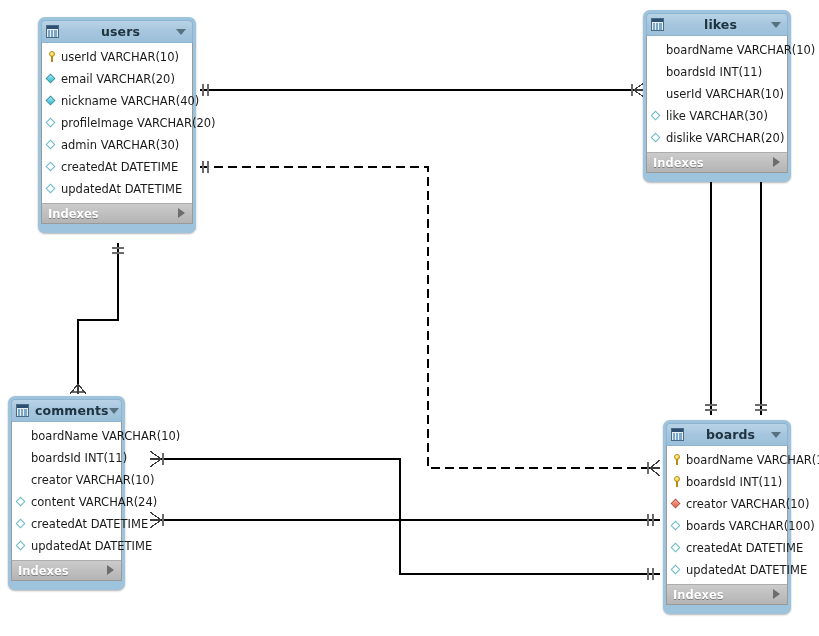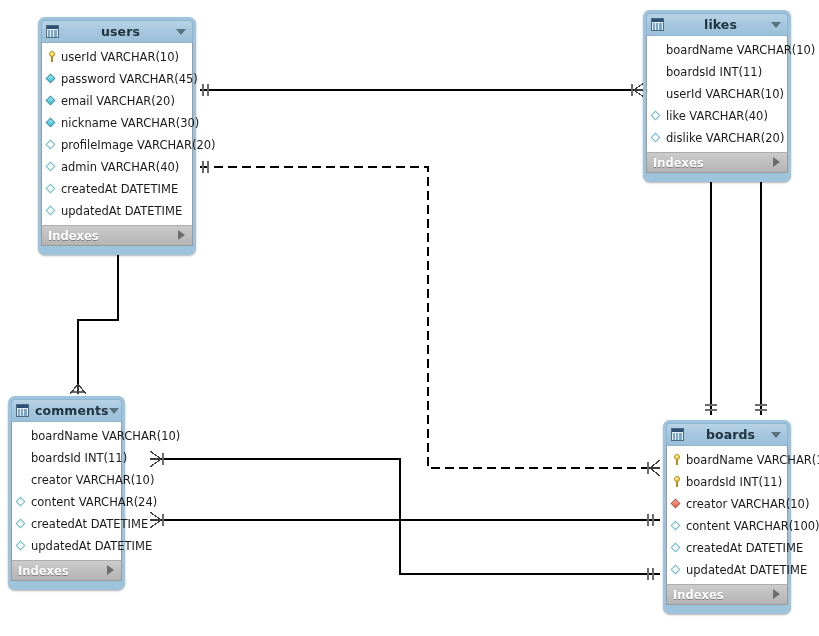--- a/index.html
+++ b/index.html
@@ -299,37 +299,33 @@
       <span class="tbl-title">users</span>
       <span class="tbl-collapse"></span>
     </div>
     <div class="tbl-body">
       <div class="field-row">
         <span class="f-icon key"></span>
         <span class="f-label">userId VARCHAR(10)</span>
       </div>
       <div class="field-row">
         <span class="f-icon dia dia-filled"></span>
-        <span class="f-label">password VARCHAR(45)</span>
+        <span class="f-label">email VARCHAR(20)</span>
       </div>
       <div class="field-row">
         <span class="f-icon dia dia-filled"></span>
-        <span class="f-label">email VARCHAR(20)</span>
-      </div>
-      <div class="field-row">
-        <span class="f-icon dia dia-filled"></span>
-        <span class="f-label">nickname VARCHAR(30)</span>
+        <span class="f-label">nickname VARCHAR(40)</span>
       </div>
       <div class="field-row">
         <span class="f-icon dia dia-hollow"></span>
         <span class="f-label">profileImage VARCHAR(20)</span>
       </div>
       <div class="field-row">
         <span class="f-icon dia dia-hollow"></span>
-        <span class="f-label">admin VARCHAR(40)</span>
+        <span class="f-label">admin VARCHAR(30)</span>
       </div>
       <div class="field-row">
         <span class="f-icon dia dia-hollow"></span>
         <span class="f-label">createdAt DATETIME</span>
       </div>
       <div class="field-row">
         <span class="f-icon dia dia-hollow"></span>
         <span class="f-label">updatedAt DATETIME</span>
       </div>
     </div>
@@ -353,21 +349,21 @@
       <div class="field-row">
         <span class="f-icon blank"></span>
         <span class="f-label">boardsId INT(11)</span>
       </div>
       <div class="field-row">
         <span class="f-icon blank"></span>
         <span class="f-label">userId VARCHAR(10)</span>
       </div>
       <div class="field-row">
         <span class="f-icon dia dia-hollow"></span>
-        <span class="f-label">like VARCHAR(40)</span>
+        <span class="f-label">like VARCHAR(30)</span>
       </div>
       <div class="field-row">
         <span class="f-icon dia dia-hollow"></span>
         <span class="f-label">dislike VARCHAR(20)</span>
       </div>
     </div>
     <div class="tbl-indexes">
       <span class="idx-label">Indexes</span>
       <span class="idx-arrow"></span>
     </div>
@@ -425,21 +421,21 @@
       <div class="field-row">
         <span class="f-icon key"></span>
         <span class="f-label">boardsId INT(11)</span>
       </div>
       <div class="field-row">
         <span class="f-icon dia dia-red"></span>
         <span class="f-label">creator VARCHAR(10)</span>
       </div>
       <div class="field-row">
         <span class="f-icon dia dia-hollow"></span>
-        <span class="f-label">content VARCHAR(100)</span>
+        <span class="f-label">boards VARCHAR(100)</span>
       </div>
       <div class="field-row">
         <span class="f-icon dia dia-hollow"></span>
         <span class="f-label">createdAt DATETIME</span>
       </div>
       <div class="field-row">
         <span class="f-icon dia dia-hollow"></span>
         <span class="f-label">updatedAt DATETIME</span>
       </div>
     </div>

